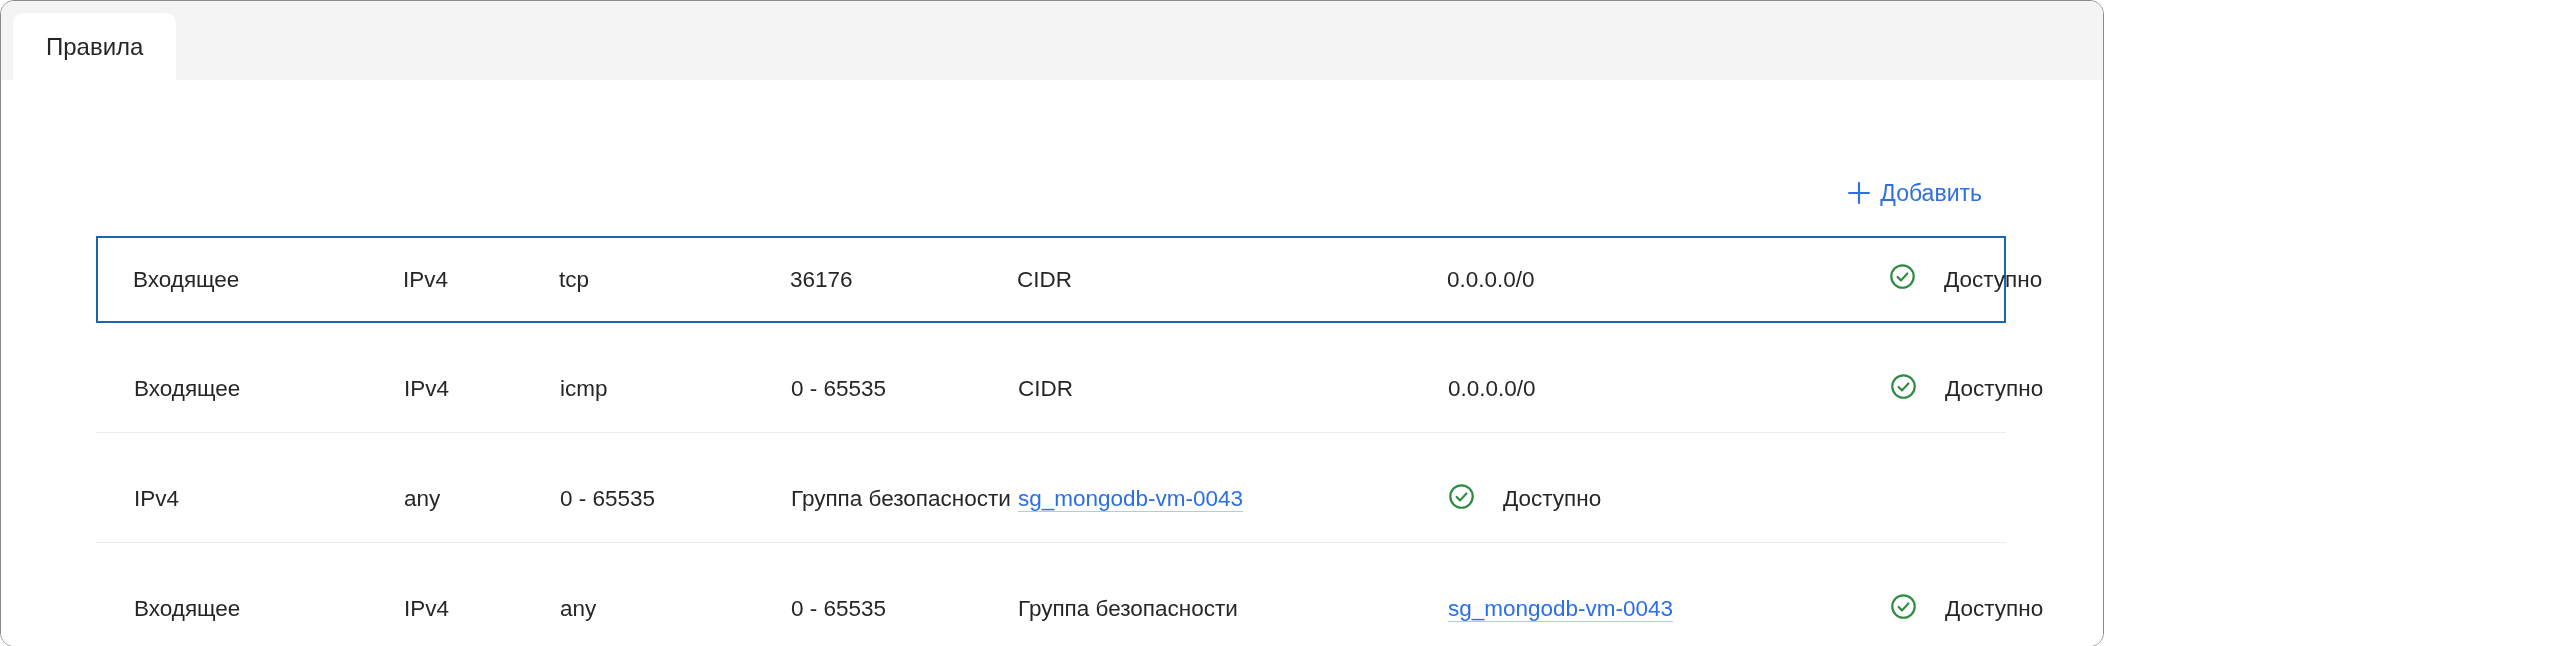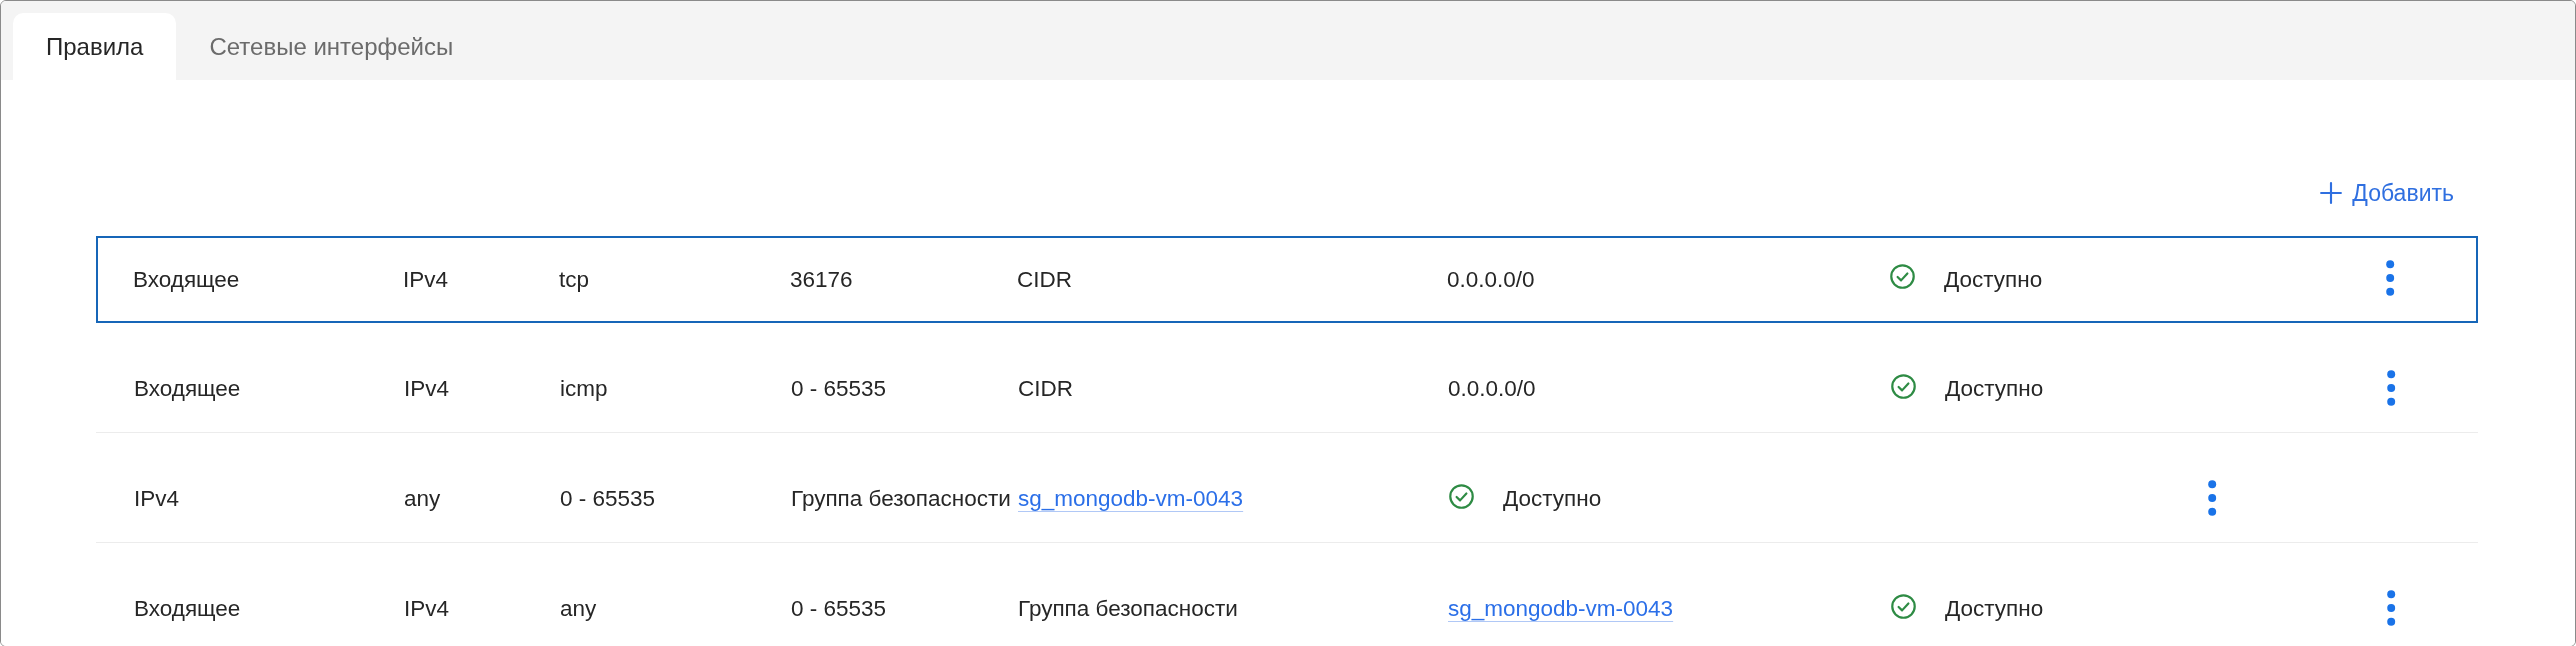--- a/index.html
+++ b/index.html
@@ -11,23 +11,23 @@
     --text:#262626;
     --muted:#6b6b6b;
     --strip-bg:#f4f4f4;
     --divider:#ececec;
     --frame:#8a8a8a;
   }
   *{margin:0;padding:0;box-sizing:border-box;}
   html,body{background:#fff;}
   body{font-family:"Liberation Sans",sans-serif;color:var(--text);}
   .screen{
-    width:2576px;height:647px;
+    width:2104px;height:647px;
     border:1.7px solid var(--frame);
-    border-radius:6px;
+    border-radius:14px;
     background:#fff;
     overflow:hidden;
     position:relative;
   }
   
   .tabstrip{
     height:79px;background:var(--strip-bg);
     display:flex;align-items:flex-end;
   }
   .tab{
@@ -81,23 +81,20 @@
   .kebab-btn{background:none;border:none;cursor:pointer;padding:7px;display:flex;}
 </style>
 </head>
 <body>
 
 <div class="screen">
 
   <div class="tabstrip">
     <div class="tab active">
       <span>Правила</span>
-    </div>
-    <div class="tab">
-      <span>Сетевые интерфейсы</span>
     </div>
   </div>
 
   <div class="content">
 
     <div class="toolbar">
       <button class="add-btn">
         <span>
           <svg width="28" height="28" viewBox="0 0 34 34" fill="none">
             <path d="M17 5 V29 M5 17 H29" stroke="#2f6fe0" stroke-width="2.6" stroke-linecap="round"></path>

